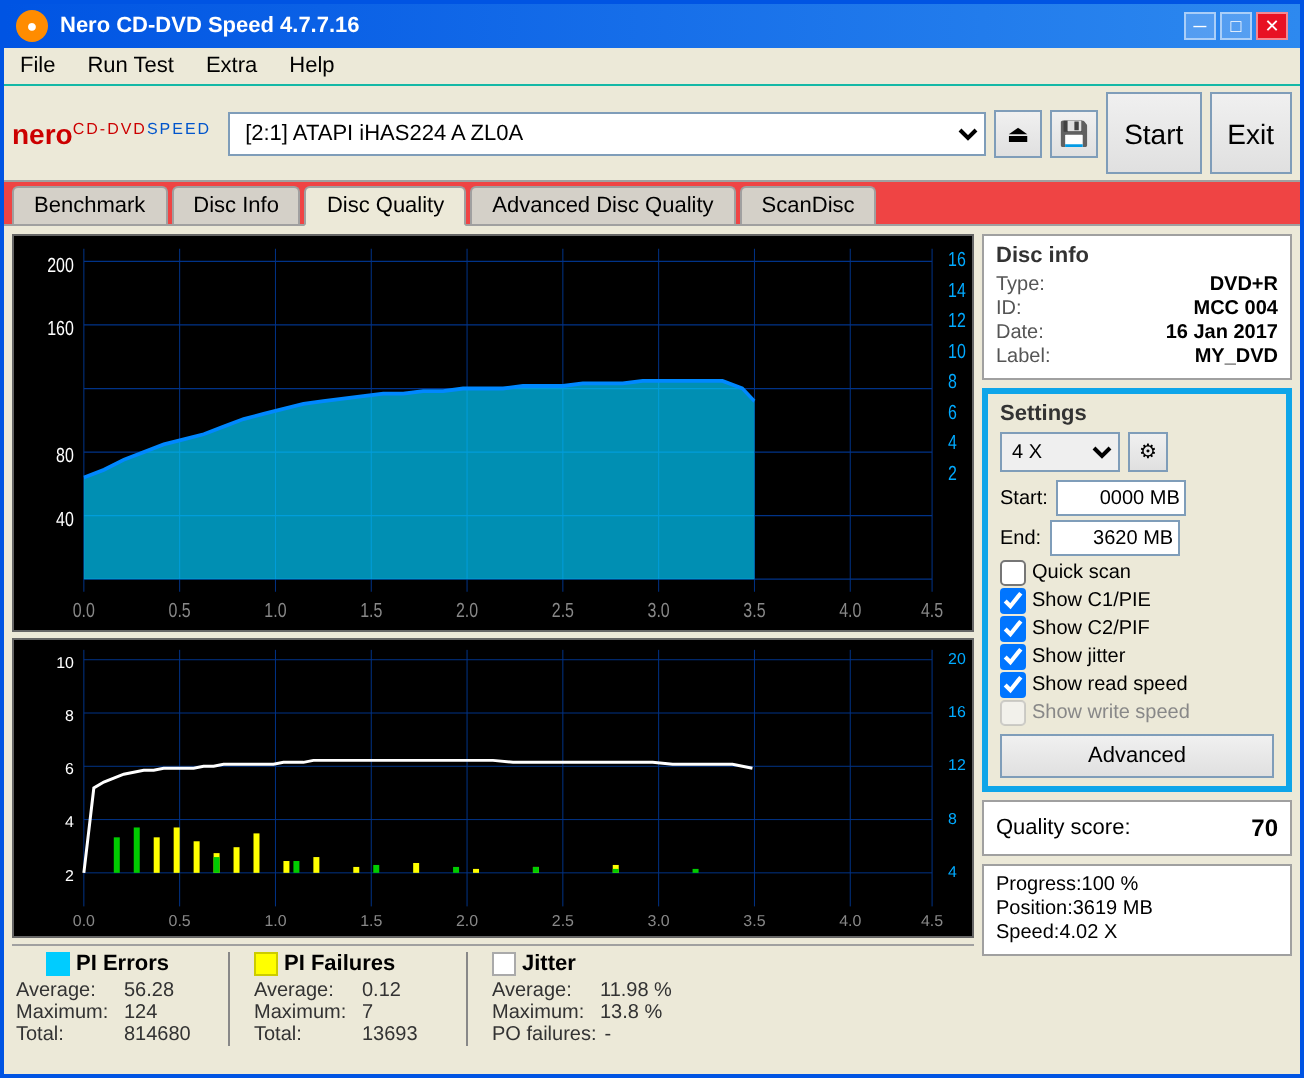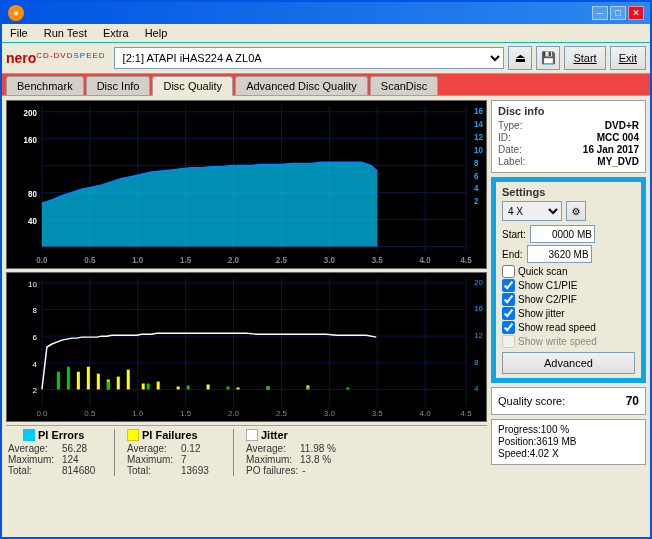--- a/index.html
+++ b/index.html
@@ -100,28 +100,27 @@
     }
     .drive-select {
       flex: 1;
       height: 22px;
       font-size: 11px;
       border: 1px solid #7f9db9;
       background: white;
       padding: 1px 4px;
     }
     .toolbar-btn {
-      height: 24px;
+      height: 41px;
       padding: 2px 8px;
-      font-size: 11px;
+      font-size: 14px;
       border: 1px solid #7f9db9;
       background: linear-gradient(to bottom, #f0f0f0, #e0e0e0);
       cursor: pointer;
       white-space: nowrap;
-      text-decoration: underline;
     }
     .toolbar-icon-btn {
       width: 24px;
       height: 24px;
       border: 1px solid #7f9db9;
       background: linear-gradient(to bottom, #f0f0f0, #e0e0e0);
       cursor: pointer;
       display: flex;
       align-items: center;
       justify-content: center;
@@ -163,21 +162,21 @@
       display: flex;
       flex-direction: column;
       gap: 3px;
     }
     .chart-container {
       background: #000;
       border: 1px solid #666;
       position: relative;
       overflow: hidden;
     }
-    .chart-top { height: 169px; font-weight: bold; }
+    .chart-top { height: 199px; }
     .chart-bottom { height: 150px; }
     .stats-bar {
       display: flex;
       gap: 8px;
       padding: 3px 2px;
       border-top: 1px solid #a0a0a0;
       flex-shrink: 0;
     }
     .stat-group {
       display: flex;
@@ -216,21 +215,21 @@
     }
     .info-row {
       display: flex;
       justify-content: space-between;
       font-size: 10px;
       margin-bottom: 1px;
     }
     .info-key { color: #555; }
     .info-val { color: #000; font-weight: bold; }
     .settings-section {
-      border: 5px solid #0ea5e9;
+      border: 3px solid #0ea5e9;
       background: #ece9d8;
       padding: 4px 6px;
     }
     .settings-title {
       font-weight: bold;
       font-size: 11px;
       color: #333;
       margin-bottom: 3px;
     }
     .speed-row {
@@ -293,20 +292,21 @@
     svg.chart-svg { width: 100%; height: 100%; }
   </style>
 </head>
 <body>
 
 <div class="window">
 
   <div class="title-bar">
     <div class="title-bar-left">
       <div class="title-icon">●</div>
+      <span class="title-text">Nero CD-DVD Speed 4.7.7.16</span>
     </div>
     <div class="title-buttons">
       <button class="title-btn">─</button>
       <button class="title-btn">□</button>
       <button class="title-btn close">✕</button>
     </div>
   </div>
 
   <div class="menu-bar">
     <span class="menu-item">File</span>

